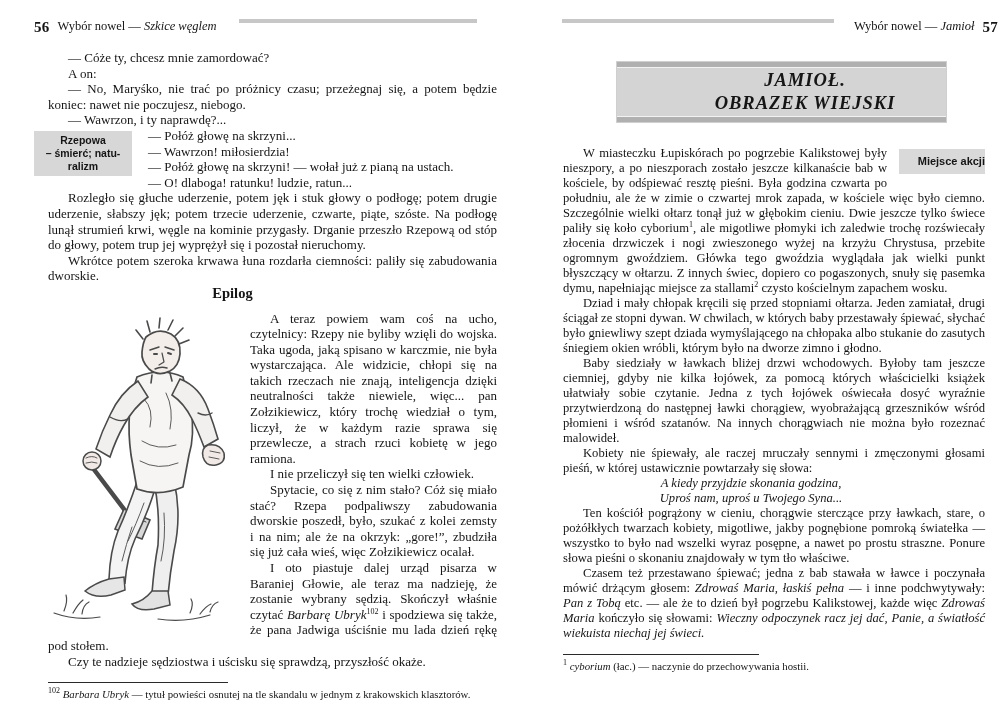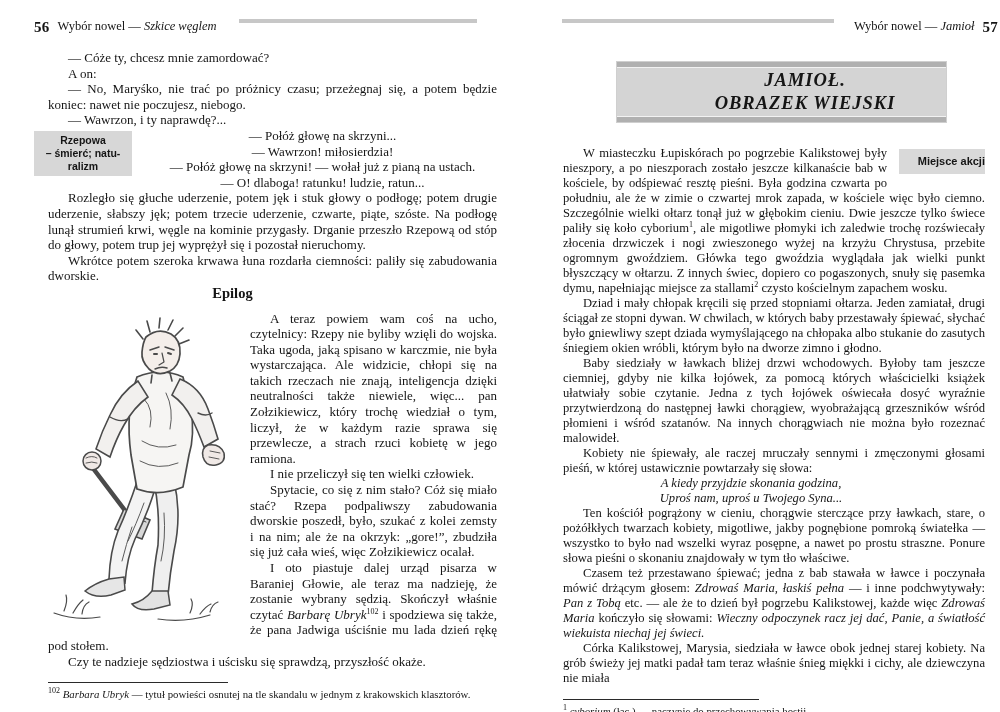--- a/index.html
+++ b/index.html
@@ -30,21 +30,21 @@
   p{margin:0;}
   .indent{text-indent:20px;}
 
   
   .margin-note-left{
     position:absolute;left:34px;top:131px;width:98px;min-height:44px;
     background:#d7d7d7;font-family:"Liberation Sans",sans-serif;
     font-weight:bold;font-size:10.5px;line-height:13px;text-align:center;
     padding:3px 1px;box-sizing:border-box;
   }
-  .dialogue-block{margin-left:100px;text-align:center;}
+  .dialogue-block{margin-left:100px;text-align:left;}
 
   
   .section-heading{
     text-align:center;font-weight:bold;font-size:14.5px;
     margin:2px 80px 9px 0;text-indent:0;
   }
   figure.illustration{float:left;width:200px;height:322px;margin:2px 10px 2px -8px;padding:0;}
   .clear-left{clear:left;}
 
   
@@ -190,21 +190,20 @@
     <p class="indent">Baby siedziały w ławkach bliżej drzwi wchodowych. Byłoby tam jeszcze ciemniej, gdyby nie kilka łojówek, za pomocą których właścicielki książek ułatwiały sobie czytanie. Jedna z tych łojówek oświecała dosyć wyraźnie przytwierdzoną do następnej ławki chorągiew, wyobrażającą grzeszników wśród płomieni i wśród szatanów. Na innych chorągwiach nie można było rozeznać malowideł.</p>
     <p class="indent">Kobiety nie śpiewały, ale raczej mruczały sennymi i zmęczonymi głosami pieśń, w której ustawicznie powtarzały się słowa:</p>
 
     <div class="verse">
       <div>A kiedy przyjdzie skonania godzina,</div>
       <div>Uproś nam, uproś u Twojego Syna...</div>
     </div>
 
     <p class="indent">Ten kościół pogrążony w cieniu, chorągwie sterczące przy ławkach, stare, o pożółkłych twarzach kobiety, migotliwe, jakby pognębione pomroką światełka — wszystko to było nad wszelki wyraz posępne, a nawet po prostu straszne. Ponure słowa pieśni o skonaniu znajdowały w tym tło właściwe.</p>
     <p class="indent"><span>Czasem też przestawano śpiewać; jedna z bab stawała w ławce i poczynała mówić drżącym głosem: </span><span><em>Zdrowaś Maria, łaskiś pełna</em></span><span> — i inne podchwytywały: </span><span><em>Pan z Tobą</em></span><span> etc. — ale że to dzień był pogrzebu Kalikstowej, każde więc </span><span><em>Zdrowaś Maria</em></span><span> kończyło się słowami: </span><span><em>Wieczny odpoczynek racz jej dać, Panie, a światłość wiekuista niechaj jej świeci.</em></span></p>
-    <p class="indent">Córka Kalikstowej, Marysia, siedziała w ławce obok jednej starej kobiety. Na grób świeży jej matki padał tam teraz właśnie śnieg miękki i cichy, ale dziewczyna nie miała</p>
 
     <div class="footnote-area">
       <div class="fn-rule"></div>
       <p class="footnote"><sup>1</sup><span> </span><span><em>cyborium</em></span><span> (łac.) — naczynie do przechowywania hostii.</span></p>
 
     </div>
   </div>
 </section>
 
 </body></html>

